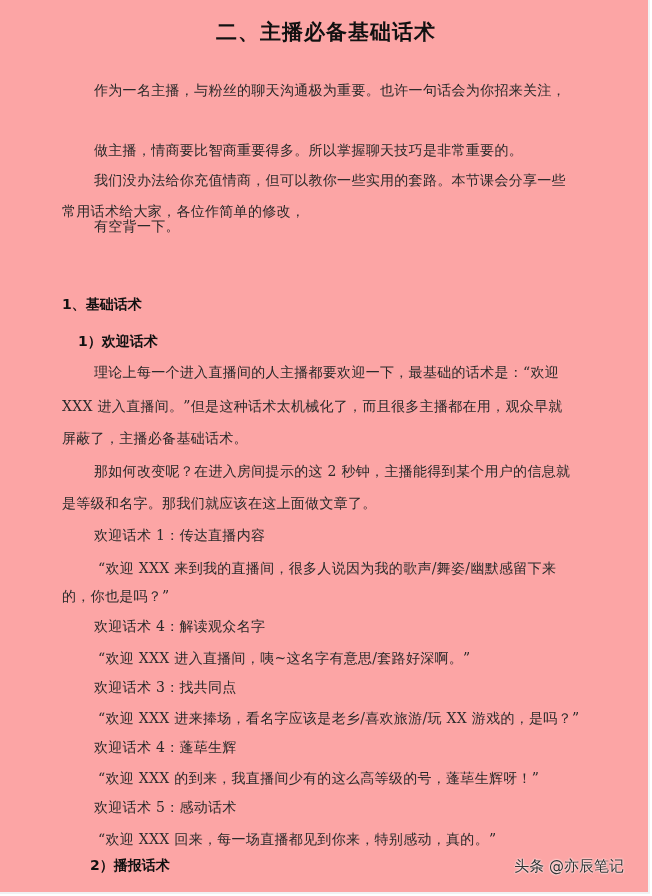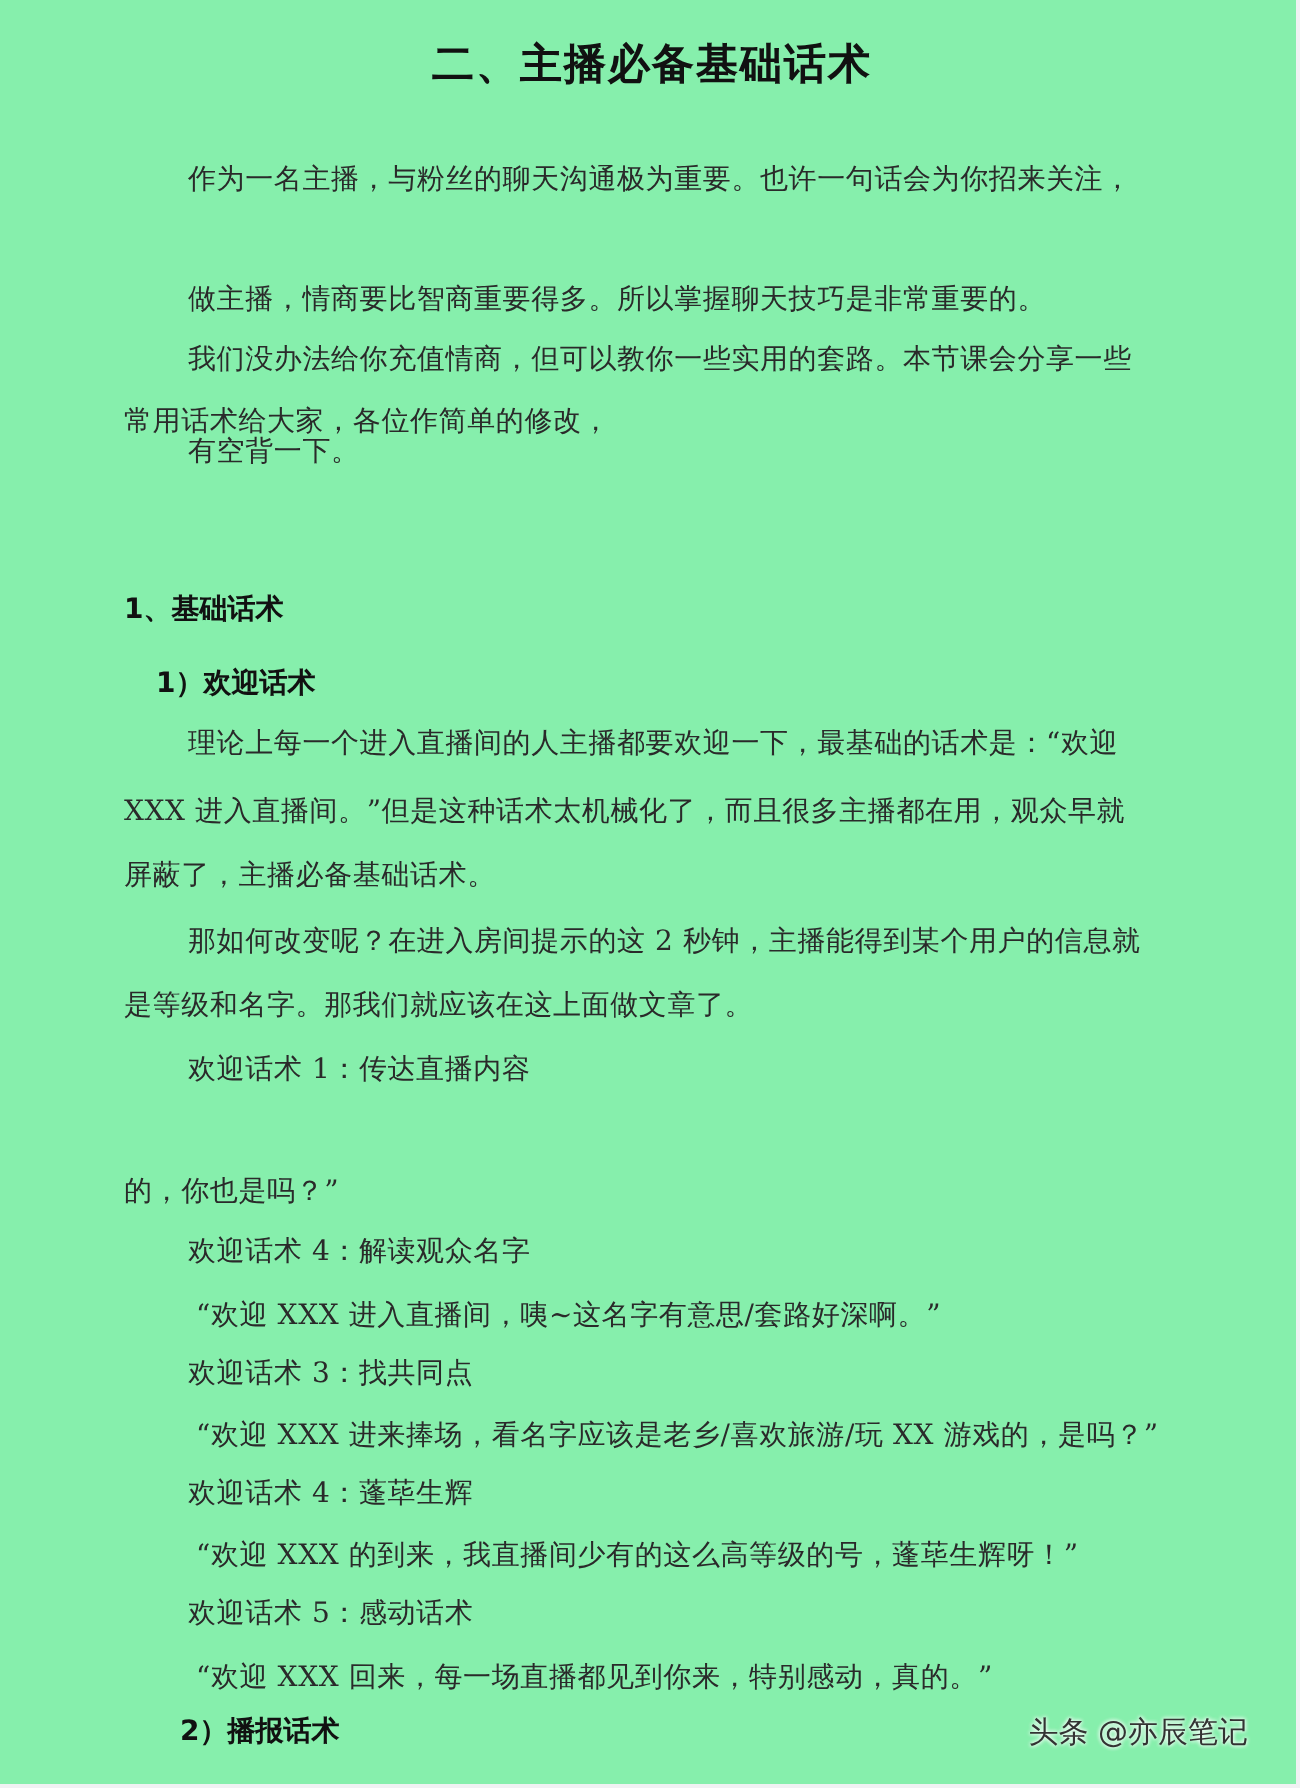--- a/index.html
+++ b/index.html
@@ -12,21 +12,21 @@
       height: 896px;
       overflow: hidden;
       position: relative;
       font-family: "DejaVu Serif", "Liberation Serif", serif;
       color: #222;
     }
     .page {
       position: absolute;
       left: 0; top: 0;
       width: 648px; height: 892px;
-      background: #86efac;
+      background: #fca5a5;
       border-right: 2px solid #f1f1f3;
       border-bottom: 2px solid #f1f1f3;
     }
     .title {
       position: absolute;
       top: 18px;
       left: 0; width: 652px;
       text-align: center;
       font-family: "DejaVu Sans", "Liberation Sans", sans-serif;
       font-weight: bold;
@@ -82,20 +82,21 @@
   <div class="h1" style="left:62px;top:296px;">1、基础话术</div>
   <div class="h2" style="left:78px;top:333px;">1）欢迎话术</div>
 
   <div class="p" style="left:94px;top:362px;">理论上每一个进入直播间的人主播都要欢迎一下，最基础的话术是：“欢迎</div>
   <div class="p" style="left:62px;top:396px;">XXX 进入直播间。”但是这种话术太机械化了，而且很多主播都在用，观众早就</div>
   <div class="p" style="left:62px;top:428px;">屏蔽了，主播必备基础话术。</div>
   <div class="p" style="left:94px;top:461px;">那如何改变呢？在进入房间提示的这 2 秒钟，主播能得到某个用户的信息就</div>
   <div class="p" style="left:62px;top:493px;">是等级和名字。那我们就应该在这上面做文章了。</div>
 
   <div class="p" style="left:94px;top:525px;">欢迎话术 1：传达直播内容</div>
+  <div class="p" style="left:98px;top:558px;">“欢迎 XXX 来到我的直播间，很多人说因为我的歌声/舞姿/幽默感留下来</div>
   <div class="p" style="left:62px;top:586px;">的，你也是吗？”</div>
 
   <div class="p" style="left:94px;top:616px;">欢迎话术 4：解读观众名字</div>
   <div class="p" style="left:98px;top:648px;">“欢迎 XXX 进入直播间，咦~这名字有意思/套路好深啊。”</div>
 
   <div class="p" style="left:94px;top:677px;">欢迎话术 3：找共同点</div>
   <div class="p" style="left:98px;top:708px;">“欢迎 XXX 进来捧场，看名字应该是老乡/喜欢旅游/玩 XX 游戏的，是吗？”</div>
 
   <div class="p" style="left:94px;top:737px;">欢迎话术 4：蓬荜生辉</div>
   <div class="p" style="left:98px;top:768px;">“欢迎 XXX 的到来，我直播间少有的这么高等级的号，蓬荜生辉呀！”</div>

